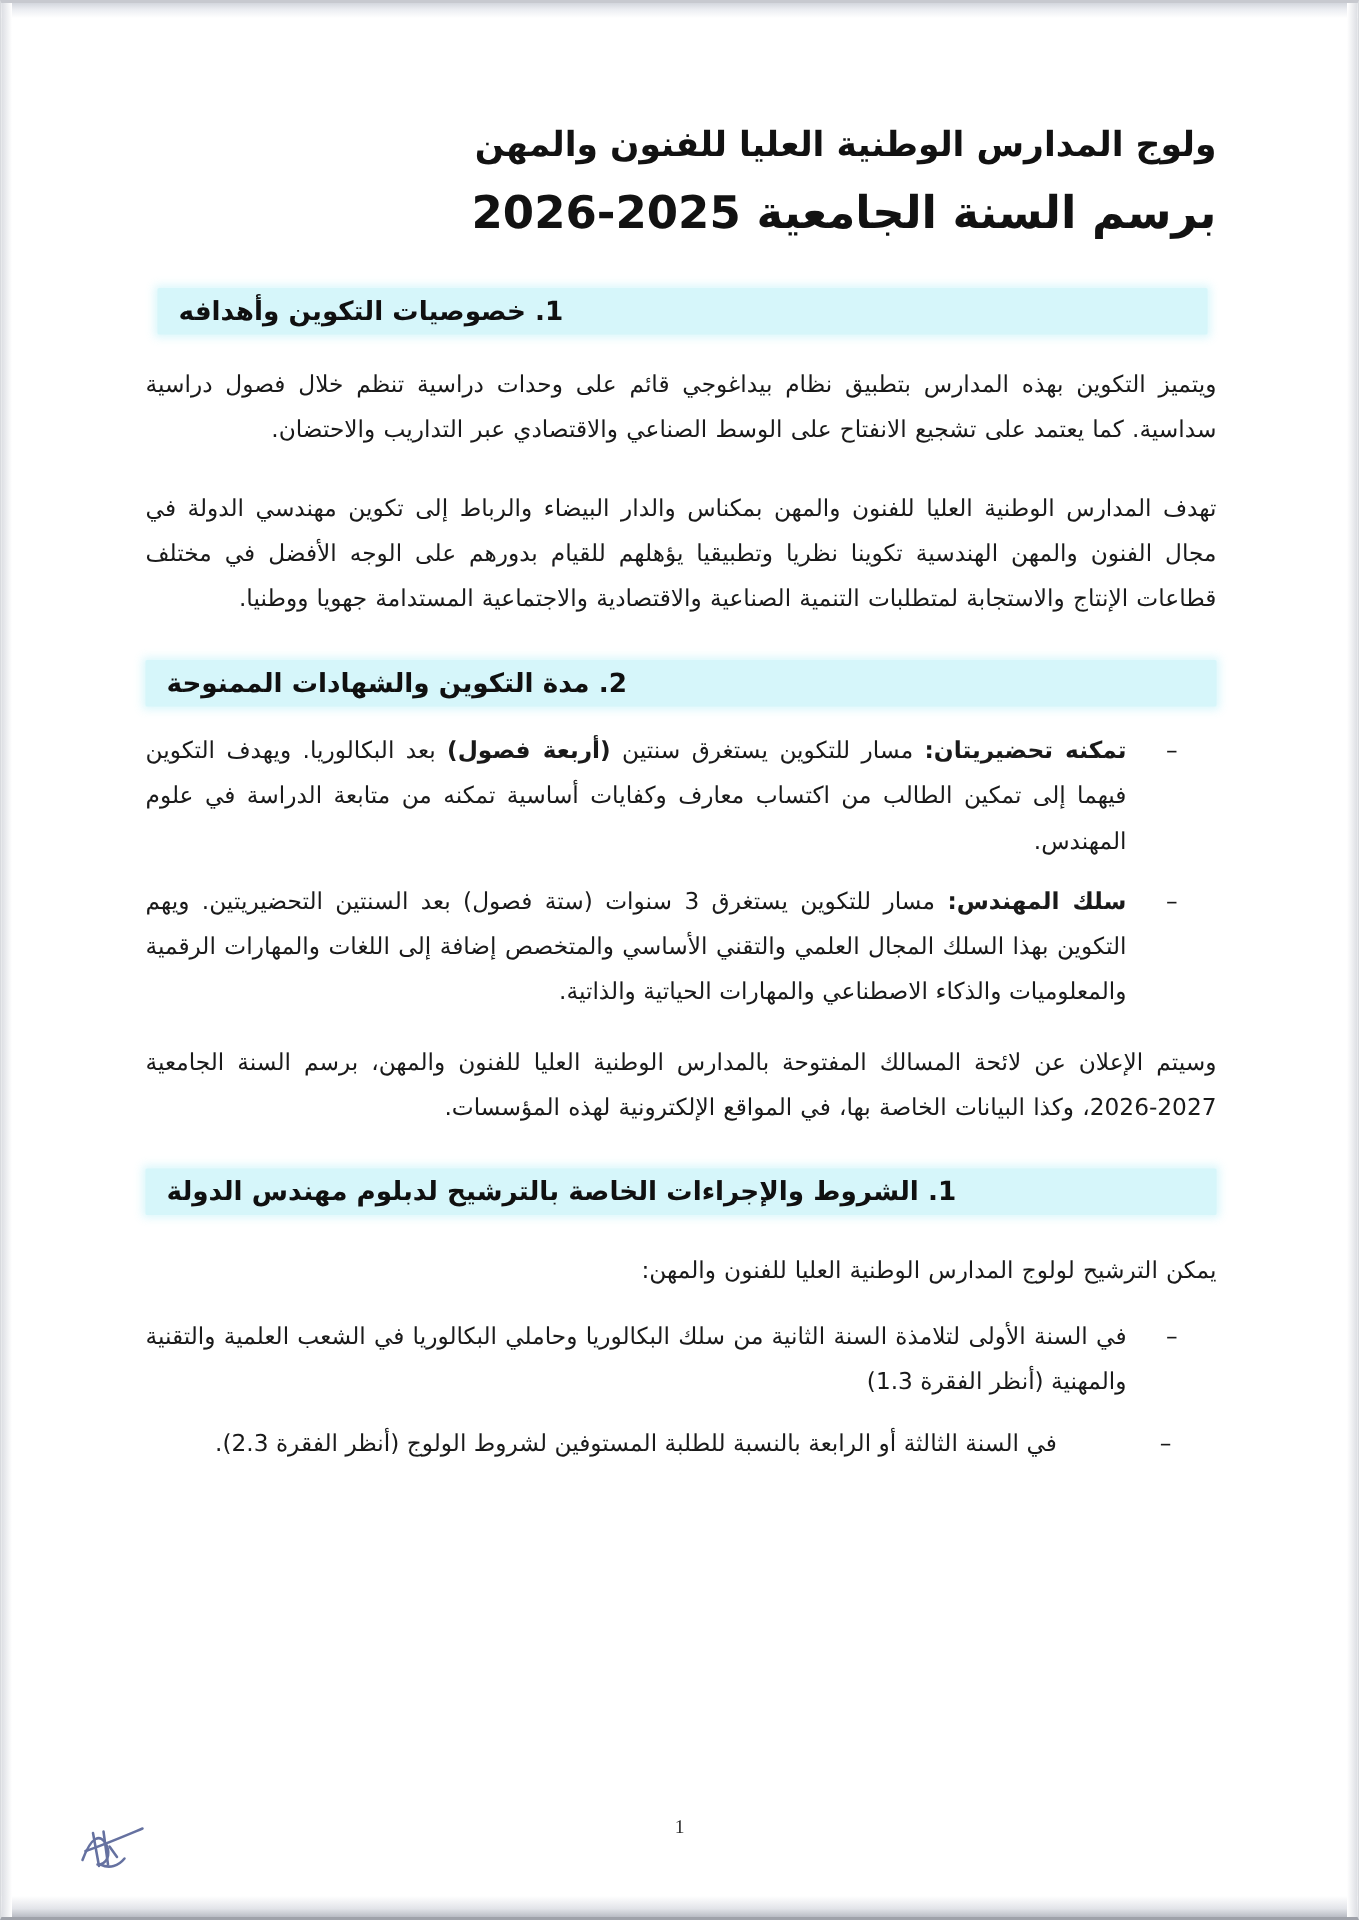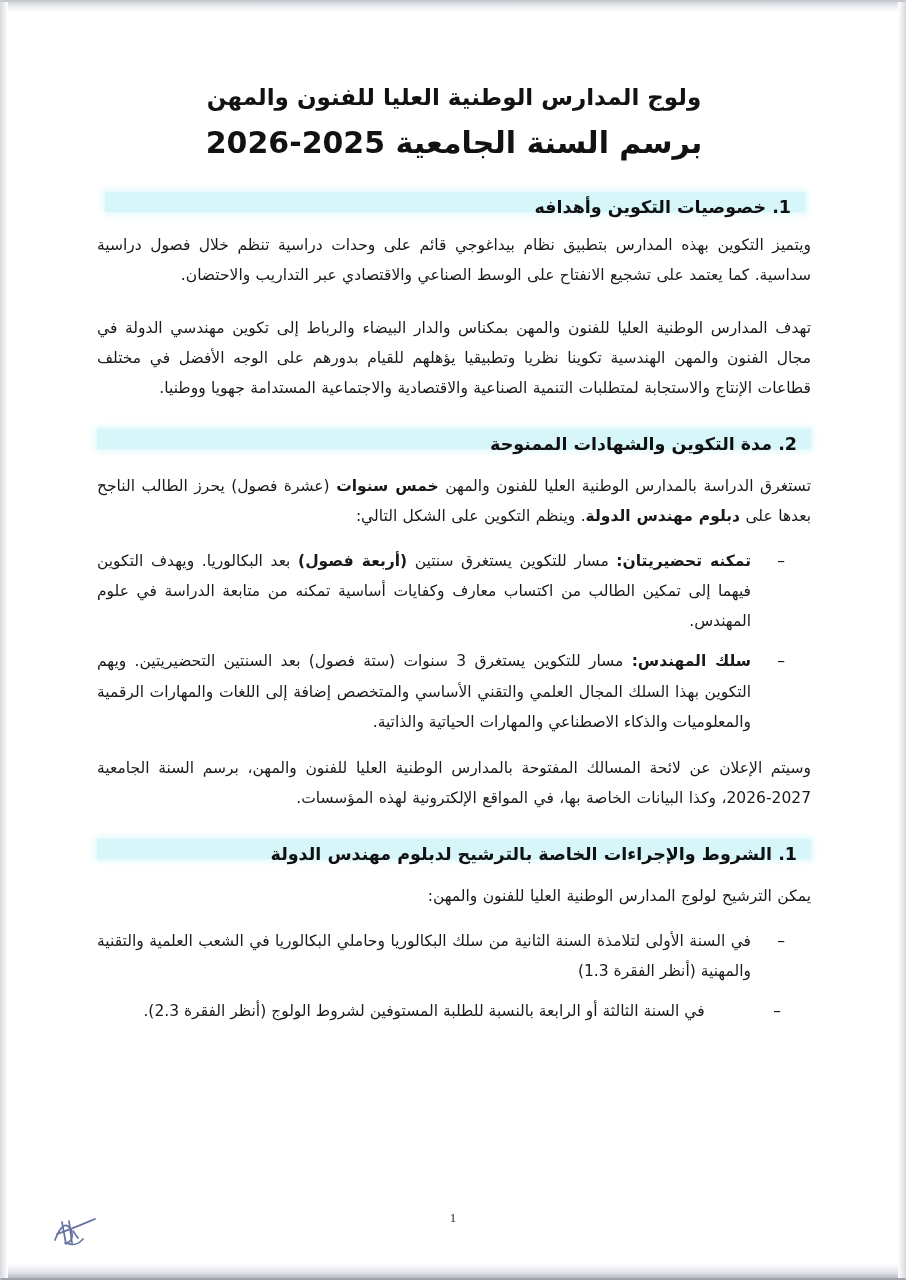--- a/index.html
+++ b/index.html
@@ -58,44 +58,44 @@
   .content {
     position: absolute;
     top: 0; left: 0;
     width: 906px;
     padding: 62px 96px 0 96px;
     box-sizing: border-box;
   }
 
   
   .doc-title {
-    text-align: center;
+    text-align: right;
     font-weight: bold;
     font-size: 23px;
     line-height: 1.55;
     color: #121212;
     letter-spacing: 0px;
     margin: 0 0 6px 0;
     padding-top: 16px;
   }
   .doc-title .line2 {
     display: block;
     font-size: 30px;
     margin-top: 4px;
   }
 
   
   .section-band {
     background: #d6f6fa;
-    height: 20px;
+    height: 31px;
     line-height: 31px;
     margin: 26px 0 0 0;
     padding: 0 14px;
     box-sizing: border-box;
-    text-align: right;
+    text-align: left;
     border-radius: 1px;
     box-shadow: 0 0 6px 2px rgba(214,246,250,0.85);
   }
   .section-band.narrow {
     width: 700px;
     margin-right: 6px;
   }
   .section-band-text {
     font-weight: bold;
     font-size: 17.5px;
@@ -197,23 +197,20 @@
       <span class="section-band-text">1. خصوصيات التكوين وأهدافه</span>
     </div>
 
     <p class="para">ويتميز التكوين بهذه المدارس بتطبيق نظام بيداغوجي قائم على وحدات دراسية تنظم خلال فصول دراسية سداسية. كما يعتمد على تشجيع الانفتاح على الوسط الصناعي والاقتصادي عبر التداريب والاحتضان.</p>
     <p class="para first">تهدف المدارس الوطنية العليا للفنون والمهن بمكناس والدار البيضاء والرباط إلى تكوين مهندسي الدولة في مجال الفنون والمهن الهندسية تكوينا نظريا وتطبيقيا يؤهلهم للقيام بدورهم على الوجه الأفضل في مختلف قطاعات الإنتاج والاستجابة لمتطلبات التنمية الصناعية والاقتصادية والاجتماعية المستدامة جهويا ووطنيا.</p>
 
     <div class="section-band">
       <span class="section-band-text">2. مدة التكوين والشهادات الممنوحة</span>
     </div>
 
-    <p class="para first">
-      <span>تستغرق الدراسة بالمدارس الوطنية العليا للفنون والمهن </span><b>خمس سنوات</b><span> (عشرة فصول) يحرز الطالب الناجح بعدها على </span><b>دبلوم مهندس الدولة</b><span>. وينظم التكوين على الشكل التالي:</span>
-    </p>
 
     <ul class="bullets indented">
       <li>
         <span class="dash">–</span><b>تمكنه تحضيريتان:</b><span> مسار للتكوين يستغرق سنتين </span><b>(أربعة فصول)</b><span> بعد البكالوريا. ويهدف التكوين فيهما إلى تمكين الطالب من اكتساب معارف وكفايات أساسية تمكنه من متابعة الدراسة في علوم المهندس.</span>
       </li>
       <li>
         <span class="dash">–</span><b>سلك المهندس:</b><span> مسار للتكوين يستغرق 3 سنوات (ستة فصول) بعد السنتين التحضيريتين. ويهم التكوين بهذا السلك المجال العلمي والتقني الأساسي والمتخصص إضافة إلى اللغات والمهارات الرقمية والمعلوميات والذكاء الاصطناعي والمهارات الحياتية والذاتية.</span>
       </li>
     </ul>
 

